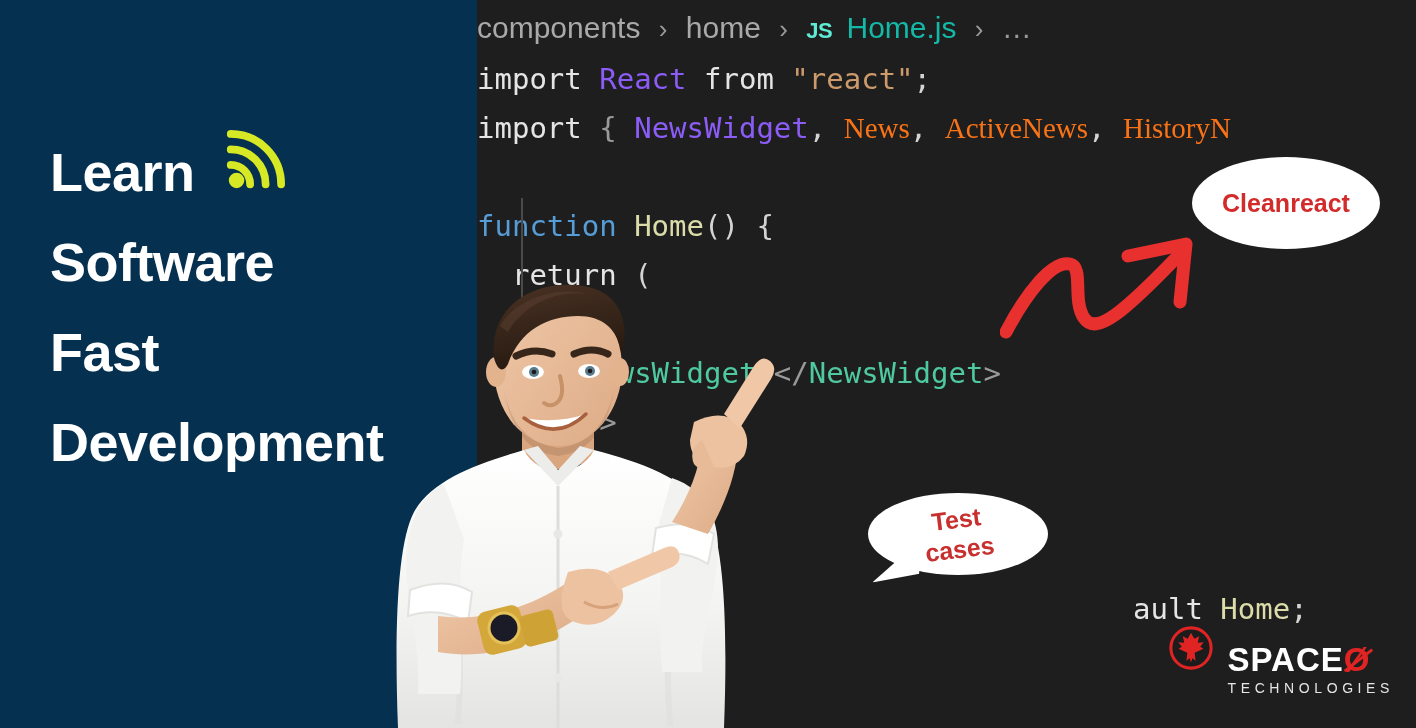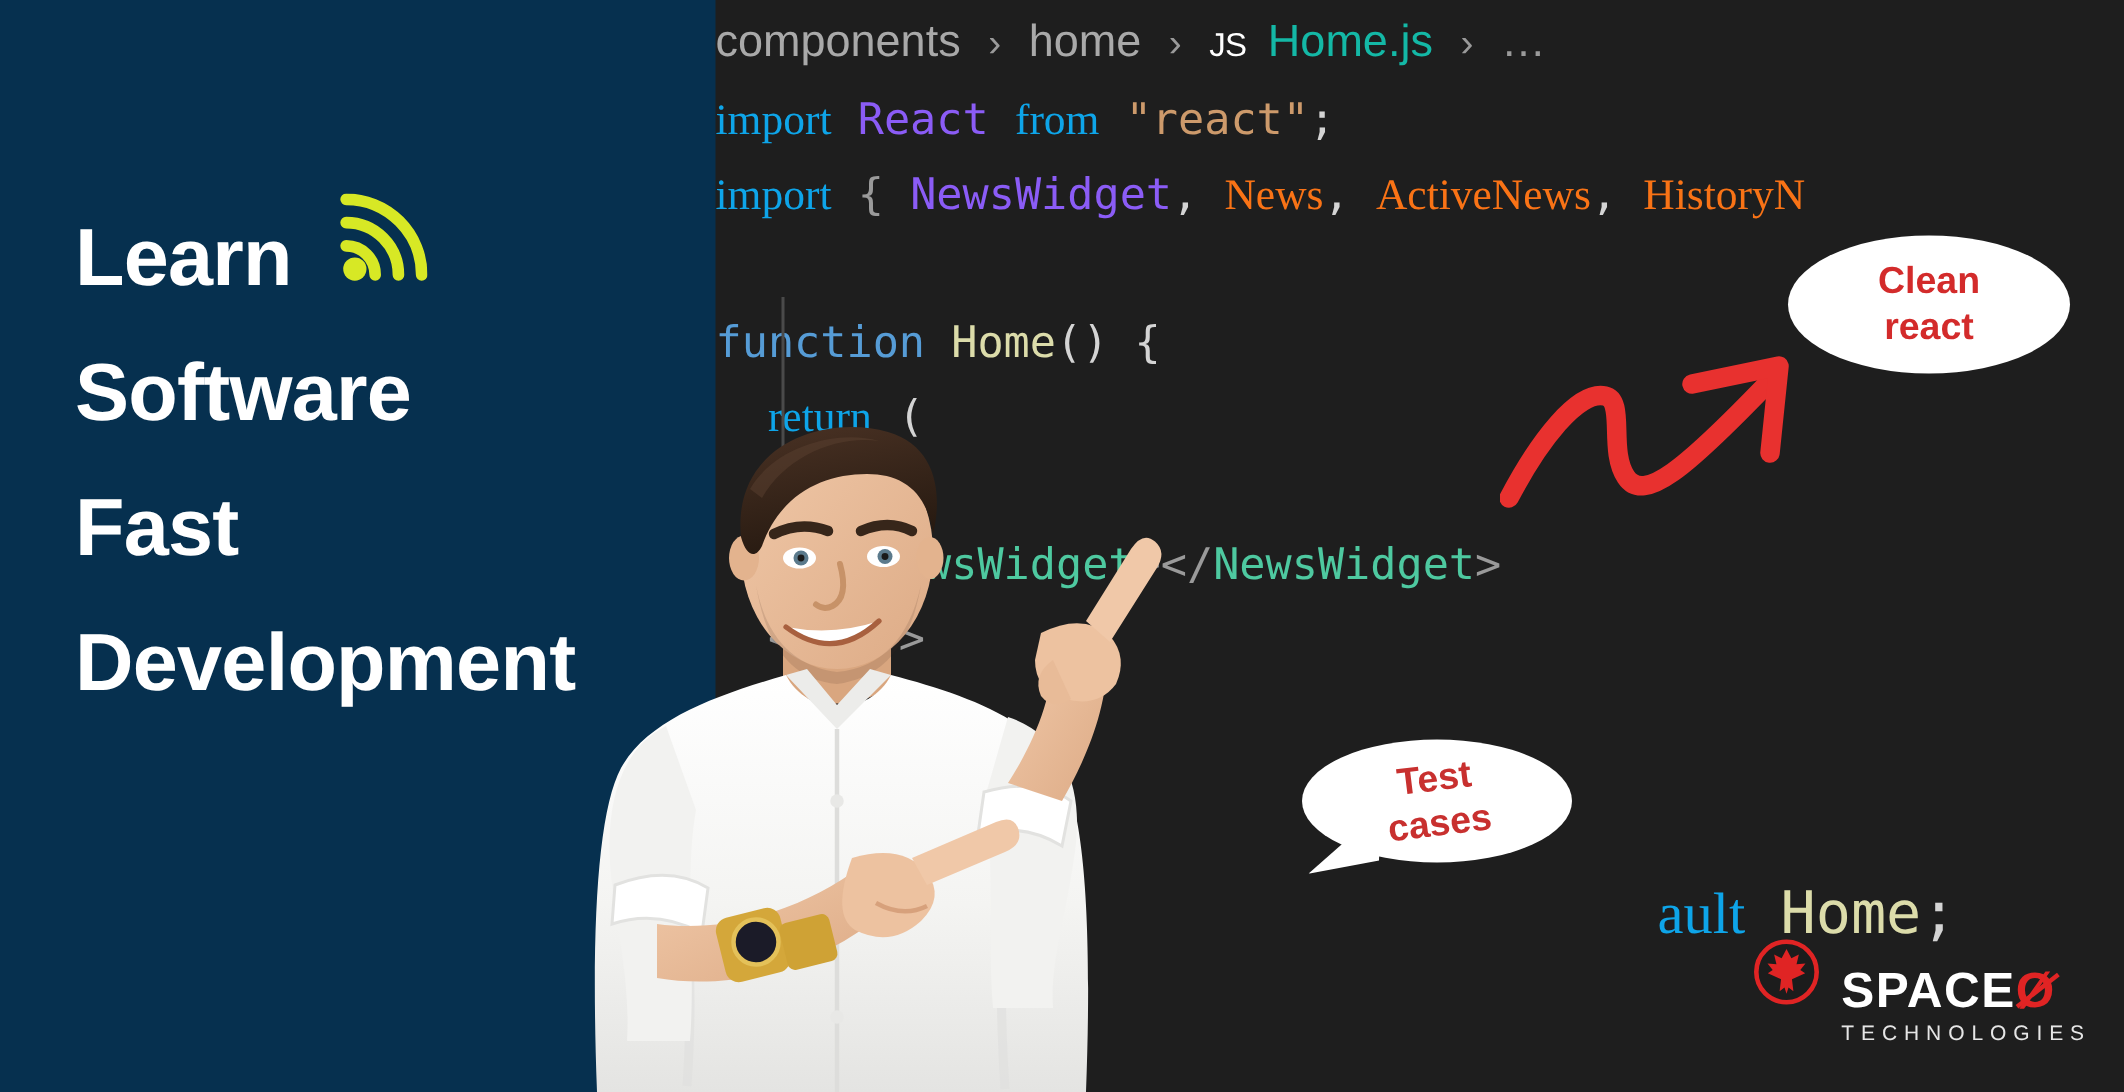--- a/index.html
+++ b/index.html
@@ -32,57 +32,57 @@
   .editor{
     position:absolute; left:477px; top:0; right:0; bottom:0;
     background:#1e1e1e; z-index:1; overflow:hidden;
   }
   .breadcrumb{
     position:absolute; left:0px; top:8px; white-space:nowrap;
     font-size:30px; color:#a9a9a9; font-family:"Liberation Sans", sans-serif;
     line-height:40px;
   }
   .bc-sep{ color:#9a9a9a; margin:0 10px; font-size:26px; }
-  .bc-js{ color:#ffffff; font-weight:normal; font-size:22px; margin-right:6px;
+  .bc-js{ color:#5eead4; font-weight:bold; font-size:22px; margin-right:6px;
           font-family:"Liberation Sans", sans-serif; letter-spacing:-0.5px;}
   .bc-file{ color:#14b8a6; }
   .bc-dots{ color:#9a9a9a; }
 
   .code{
     position:absolute; left:0; top:55px; width:1100px;
     font-family:"DejaVu Sans Mono", monospace;
     font-size:29px; line-height:49px; white-space:pre;
   }
   .code .ln{ display:block; white-space:pre; }
   .indent-guide{
     position:absolute; left:44px; top:198px; width:2px; height:170px;
     background:#4a4a4a; z-index:2;
   }
-  .tok-kw      { color:#0ea5e9;font-family:Liberation Serif, serif; }        
+  .tok-kw      { color:#e5e5e5; }        
   .tok-ctrl    { color:#569cd6; }        
   .tok-ident   { color:#8b5cf6; }
   .tok-dim     { color:#f97316;font-family:Liberation Serif, serif; }
   .tok-str     { color:#cd9a6b; }        
   .tok-fn      { color:#dcdcaa; }        
   .tok-plain   { color:#d4d4d4; }
   .tok-brkt    { color:#9a9a9a; }
   .tok-tag     { color:#4a9ae0; }        
   .tok-comp    { color:#4ec9a0; }
 
   .code-last{
-    position:absolute; left:628px; top:585px;
+    position:absolute; left:656px; top:585px;
     font-family:"DejaVu Sans Mono", monospace;
-    font-size:39px; line-height:49px; white-space:pre;
+    font-size:29px; line-height:49px; white-space:pre;
   }
 
   
   .callout-clean{
     position:absolute; left:1192px; top:157px; width:188px; height:92px;
     background:#ffffff; border-radius:50%/50%;
-    display:flex; align-items:center; justify-content:center; flex-direction:column;
+    display:flex; align-items:center; justify-content:center; flex-direction:row;
     z-index:6;
   }
   .callout-clean span{
     color:#d32b2b; font-weight:bold; font-size:25px; line-height:31px;
     text-align:center; display:block;
   }
 
   .callout-test{
     position:absolute; left:868px; top:493px; width:180px; height:82px;
     background:#ffffff; border-radius:50%/50%;

